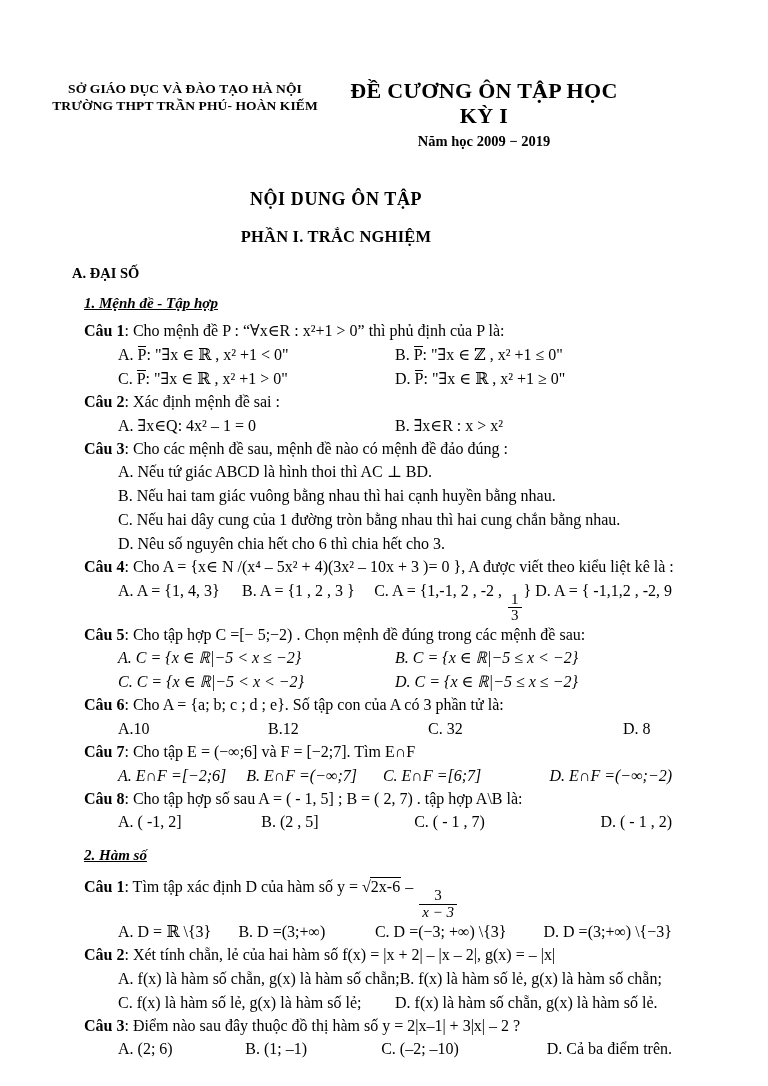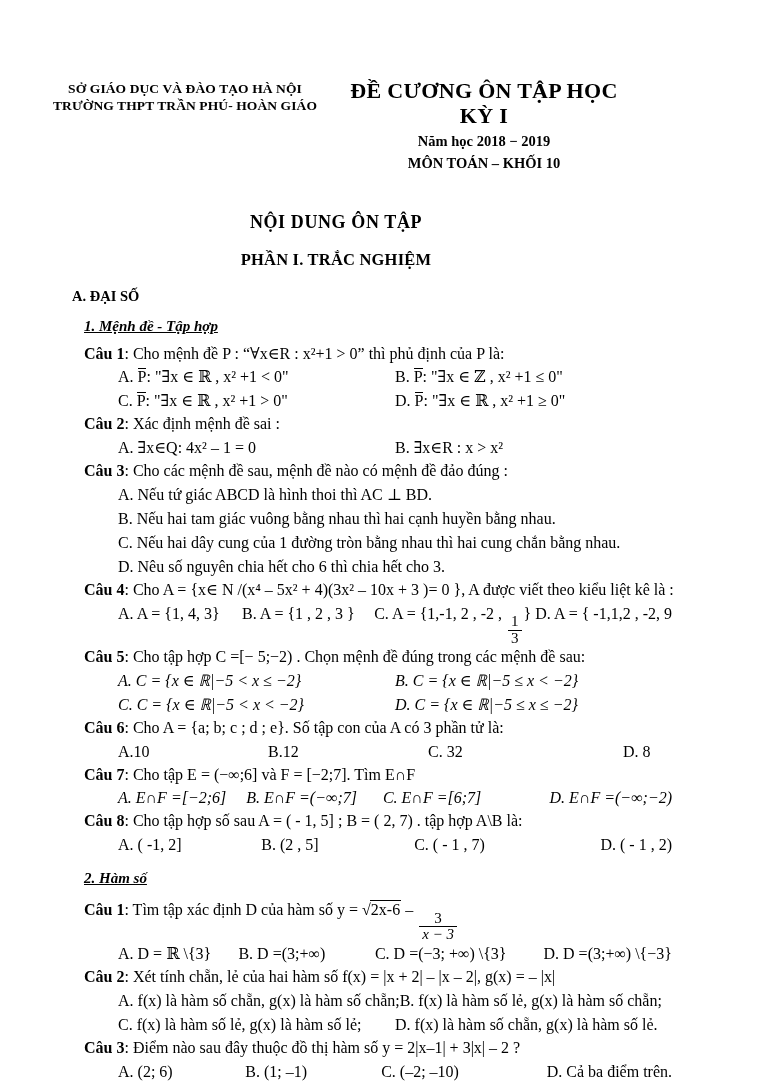--- a/index.html
+++ b/index.html
@@ -148,26 +148,25 @@
   .italic { font-style: italic; }
 </style>
 </head>
 <body>
 
 <div class="page">
 
   <div class="header">
     <div class="header-left">
       <div>SỞ GIÁO DỤC VÀ ĐÀO TẠO HÀ NỘI</div>
-      <div>TRƯỜNG THPT TRẦN PHÚ- HOÀN GIÁO</div>
+      <div>TRƯỜNG THPT TRẦN PHÚ- HOÀN KIẾM</div>
     </div>
     <div class="header-right">
       <div class="doc-title">ĐỀ CƯƠNG ÔN TẬP HỌC KỲ I</div>
-      <div class="doc-subtitle">Năm học 2018 − 2019</div>
-      <div class="doc-subtitle">MÔN TOÁN – KHỐI 10</div>
+      <div class="doc-subtitle">Năm học 2009 − 2019</div>
     </div>
   </div>
 
   <div class="main-title">NỘI DUNG ÔN TẬP</div>
   <div class="part-title">PHẦN I. TRẮC NGHIỆM</div>
   <div class="group-title">A. ĐẠI SỐ</div>
   <div class="sub-title">1. Mệnh đề - Tập hợp</div>
 
   <div class="qlist">
 

